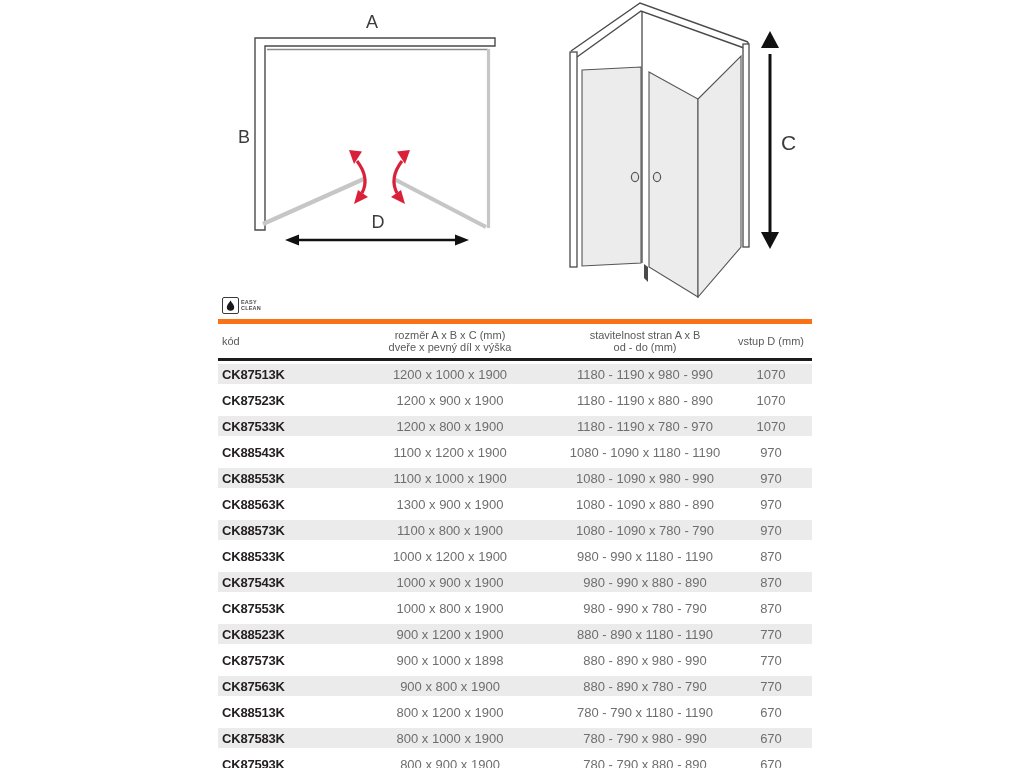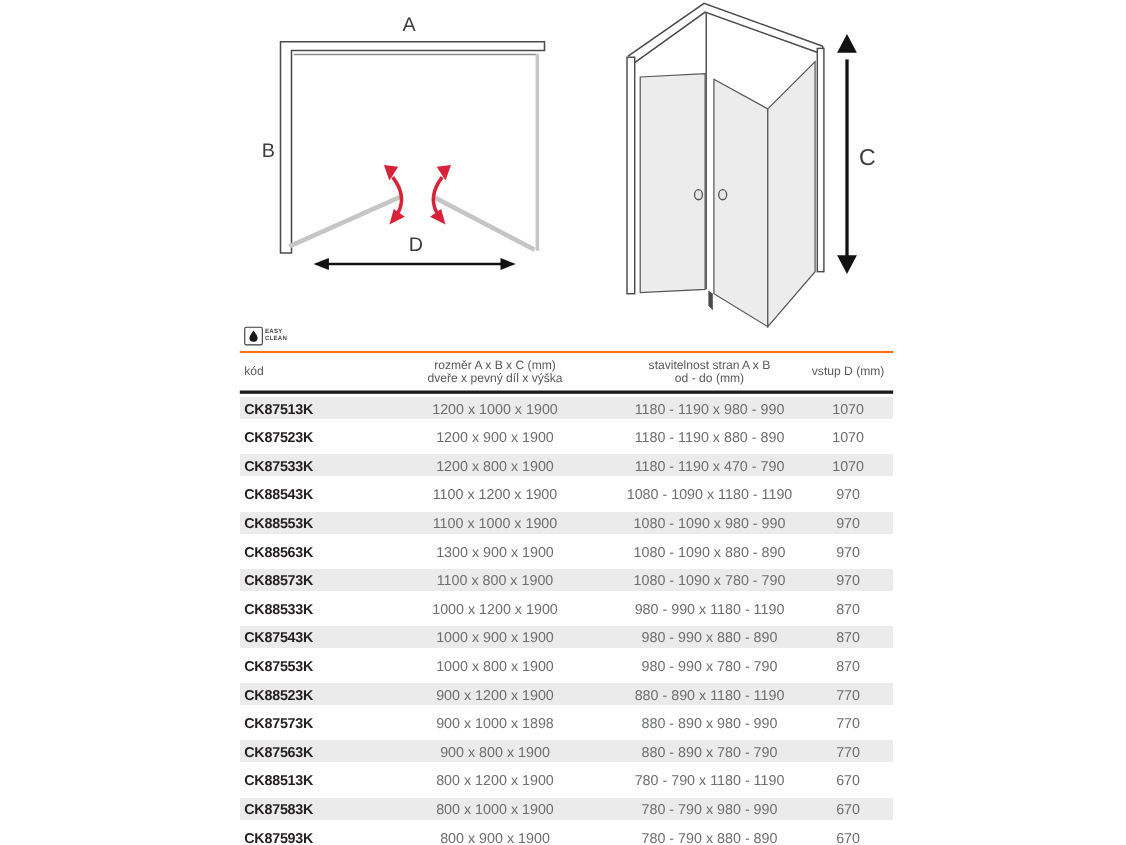--- a/index.html
+++ b/index.html
@@ -22,21 +22,21 @@
   .ec-badge{display:flex;align-items:center;gap:2px;}
   .ec-box{
     width:15px;height:15px;border:1.3px solid #3a3a3a;border-radius:2px;
     display:flex;align-items:center;justify-content:center;background:#fff;
   }
   .ec-text{display:flex;flex-direction:column;justify-content:center;}
   .ec-text span{font-size:5.5px;line-height:6px;color:#4a4a4a;font-weight:bold;letter-spacing:0.2px;}
   
   .spec-table{position:absolute;left:218px;top:319px;width:594px;}
   .thead{
-    border-top:2px solid #f97316;border-bottom:3px solid #1c1c1c;
+    border-top:5px solid #f97316;border-bottom:3px solid #1c1c1c;
     height:34px;display:flex;align-items:center;
     color:#58595b;font-size:11px;line-height:12.5px;
   }
   .col-kod{width:122px;text-align:left;padding-left:4px;box-sizing:border-box;}
   .col-rozmer{width:220px;text-align:center;}
   .col-stav{width:170px;text-align:center;}
   .col-vstup{width:82px;text-align:center;}
   .trow{
     height:26px;display:flex;align-items:center;
     font-size:13px;color:#6d6e70;
@@ -161,21 +161,21 @@
   <div class="trow">
     <div class="col-kod">CK87523K</div>
     <div class="col-rozmer">1200 x 900 x 1900</div>
     <div class="col-stav">1180 - 1190 x 880 - 890</div>
     <div class="col-vstup">1070</div>
   </div>
 
   <div class="trow">
     <div class="col-kod">CK87533K</div>
     <div class="col-rozmer">1200 x 800 x 1900</div>
-    <div class="col-stav">1180 - 1190 x 470 - 790</div>
+    <div class="col-stav">1180 - 1190 x 780 - 970</div>
     <div class="col-vstup">1070</div>
   </div>
 
   <div class="trow">
     <div class="col-kod">CK88543K</div>
     <div class="col-rozmer">1100 x 1200 x 1900</div>
     <div class="col-stav">1080 - 1090 x 1180 - 1190</div>
     <div class="col-vstup">970</div>
   </div>
 

